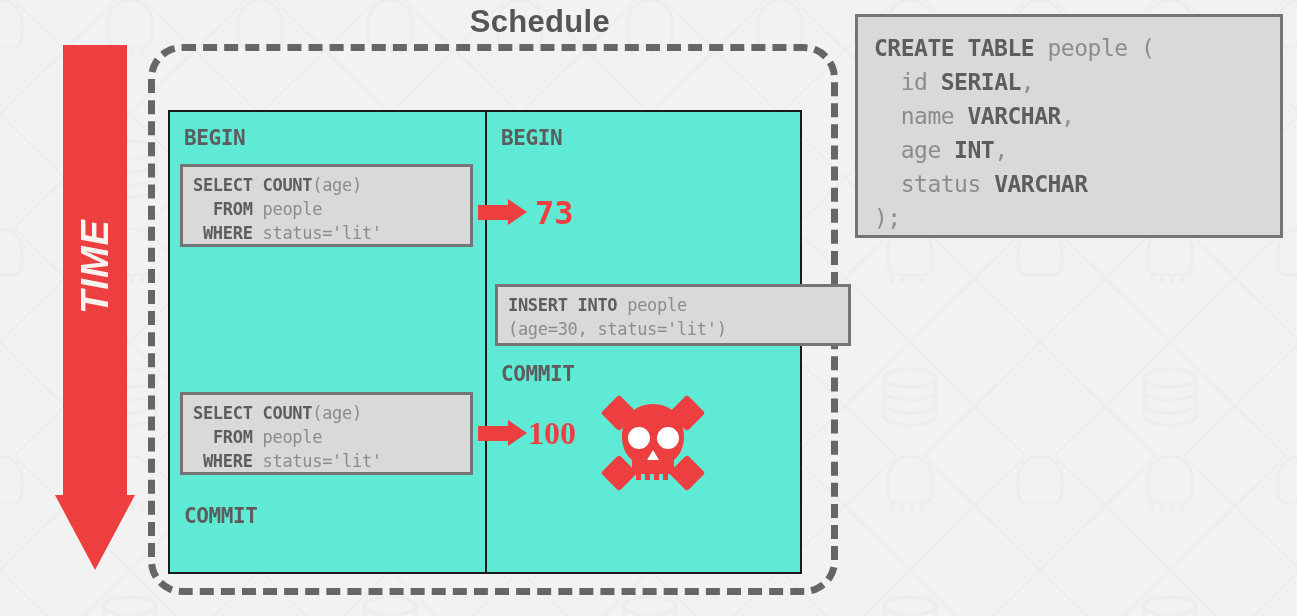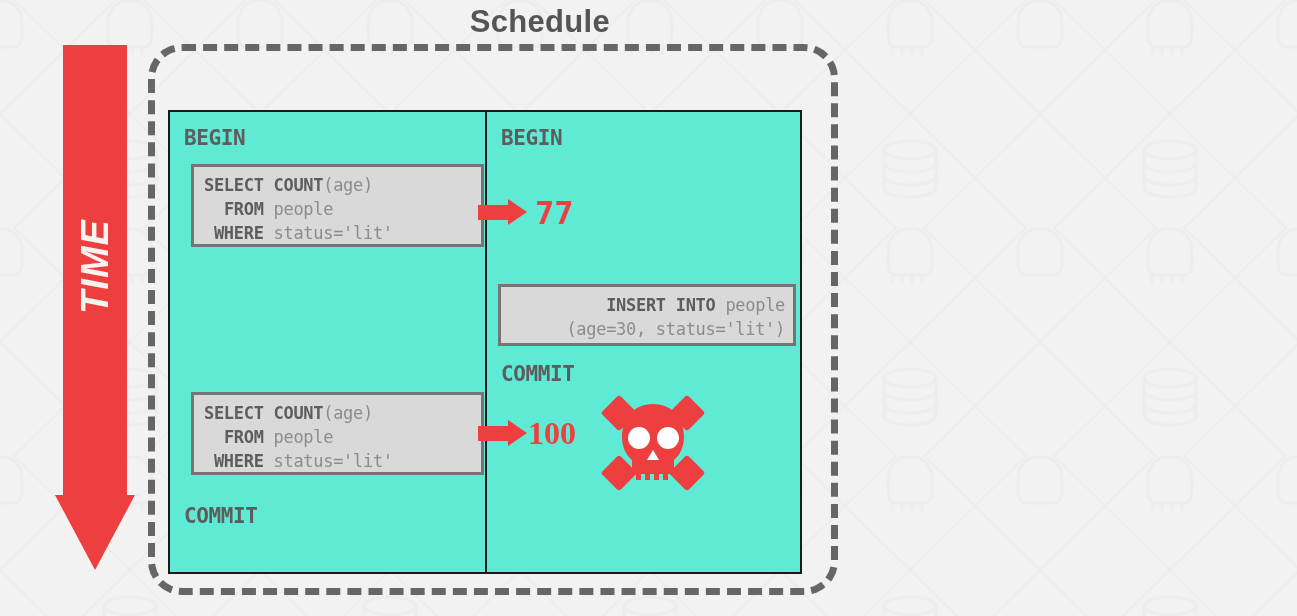--- a/index.html
+++ b/index.html
@@ -60,21 +60,21 @@
   .kw-line{
     position:absolute;font-family:"DejaVu Sans Mono",monospace;
     font-size:21px;font-weight:bold;color:#5d5d5d;letter-spacing:-.4px;
   }
 
   
   .code-box{
     position:absolute;background:#d9d9d9;border:3px solid #757575;
     box-sizing:border-box;padding:6px 8px 11px 10px;
     font-family:"DejaVu Sans Mono",monospace;font-size:17px;line-height:1.42;
-    color:#8c8c8c;white-space:pre;letter-spacing:-.3px;margin-left:11px;
+    color:#8c8c8c;white-space:pre;letter-spacing:-.3px;
   }
   .code-box b{color:#5d5d5d;font-weight:bold;}
 
   
   .res-arrow{position:absolute;height:26px;}
   .res-arrow .bar{position:absolute;left:0;top:6px;width:32px;height:15px;background:#ed3f3f;}
   .res-arrow .tip{
     position:absolute;left:30px;top:0;width:0;height:0;
     border-top:13px solid transparent;border-bottom:13px solid transparent;
     border-left:19px solid #ed3f3f;
@@ -154,32 +154,32 @@
       <div class="code-box" style="left:10px;top:280px;width:293px;height:83px;"><b>SELECT COUNT</b>(age)
   <b>FROM</b> people
  <b>WHERE</b> status='lit'</div>
 
       <div class="kw-line" style="left:14px;top:392px;">COMMIT</div>
     </div>
 
     <div class="col" id="col2">
       <div class="kw-line" style="left:14px;top:14px;">BEGIN</div>
 
-      <div class="code-box" style="left:0;top:172px;width:298px;height:62px;text-align:right;"><b>INSERT INTO</b> people
+      <div class="code-box" style="left:8px;top:172px;width:356px;height:62px;"><b>INSERT INTO</b> people
 (age=30, status='lit')</div>
 
       <div class="kw-line" style="left:14px;top:250px;">COMMIT</div>
     </div>
   </div>
 
   <div class="res-arrow" style="left:478px;top:199px;width:52px;">
     <div class="bar"></div>
     <div class="tip"></div>
   </div>
-  <div class="res-val" style="left:535px;top:194px;">77</div>
+  <div class="res-val" style="left:535px;top:194px;">73</div>
 
   <div class="res-arrow" style="left:478px;top:420px;width:52px;">
     <div class="bar"></div>
     <div class="tip"></div>
   </div>
   <div class="res-val" style="left:528px;top:415px;font-family:Liberation Serif, serif;">100</div>
 
   <svg class="skull-icon" viewBox="0 0 110 110">
     <g fill="#ed3f3f">
       <rect x="8" y="12" width="26" height="26" rx="3" transform="rotate(45 21 25)"></rect>
@@ -190,14 +190,20 @@
       <rect x="38" y="80" width="5" height="12"></rect>
       <rect x="47" y="80" width="5" height="12"></rect>
       <rect x="56" y="80" width="5" height="12"></rect>
       <rect x="65" y="80" width="5" height="12"></rect>
     </g>
     <circle cx="41" cy="50" r="11" fill="#ffffff"></circle>
     <circle cx="70" cy="50" r="11" fill="#ffffff"></circle>
     <path d="M55 62 l-6 10 h12 z" fill="#ffffff"></path>
   </svg>
 
+  <div class="schema-panel"><b>CREATE TABLE</b> people (
+  id <b>SERIAL</b>,
+  name <b>VARCHAR</b>,
+  age <b>INT</b>,
+  status <b>VARCHAR</b>
+);</div>
 
 </div>
 
 </body></html>

